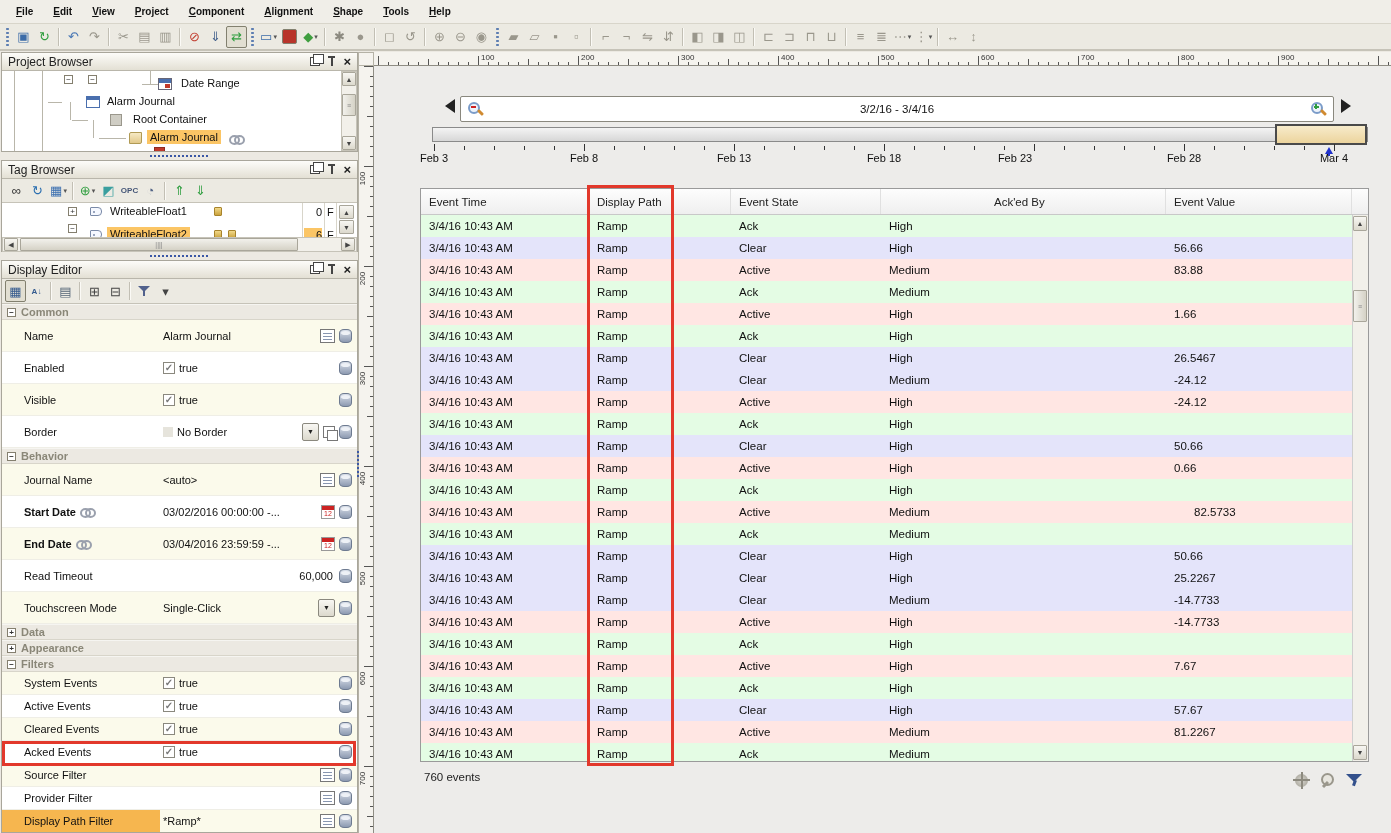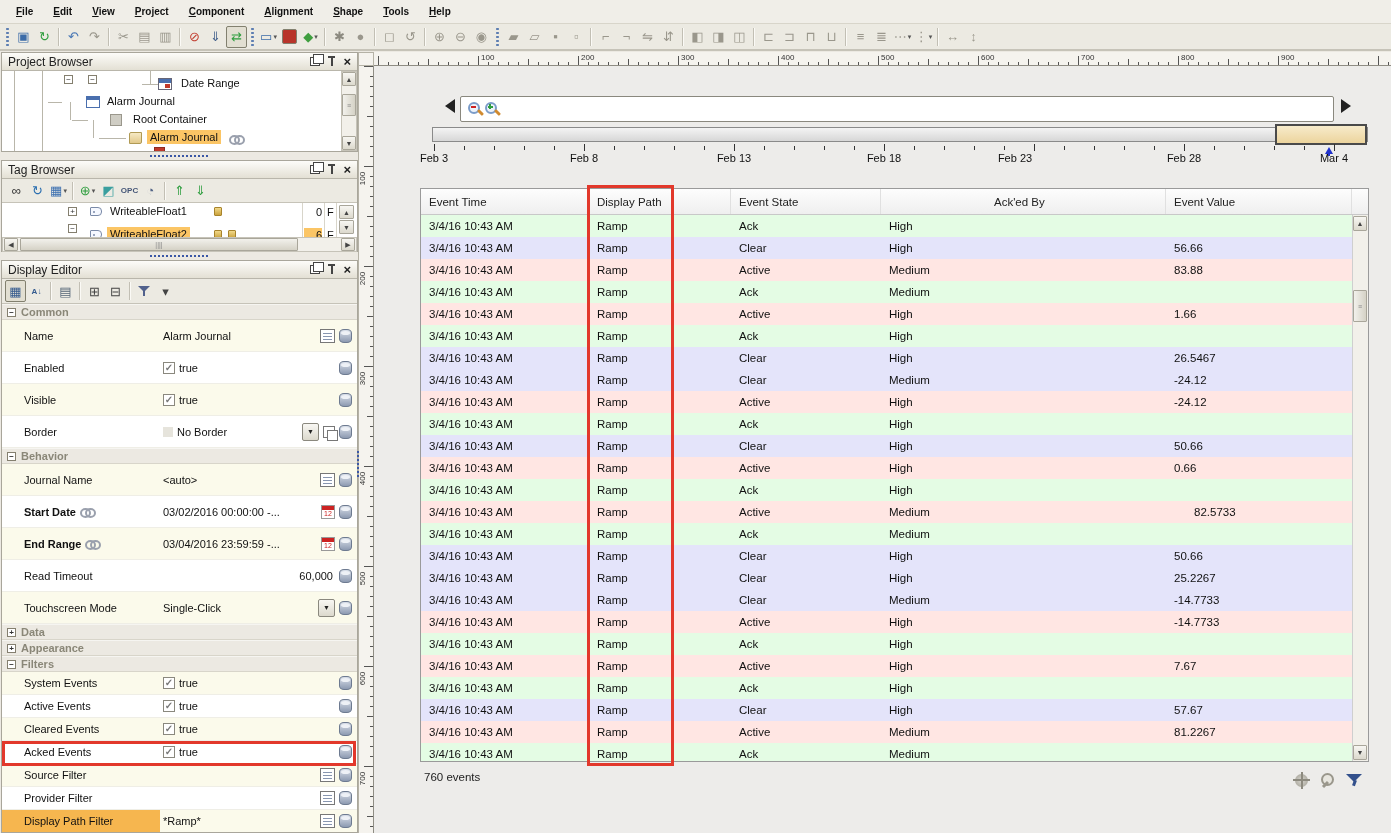--- a/index.html
+++ b/index.html
@@ -541,21 +541,21 @@
           <span class="pe-value">
             <span>03/02/2016 00:00:00 -...</span>
           </span>
           <span class="pe-ctrls">
             <span class="ic-cal"></span>
             <span class="ic-bind"></span>
           </span>
         </div>
         <div class="pe-row cream">
           <span class="pe-label">
-            <b>End Range</b>
+            <b>End Date</b>
             <span class="link-icon"></span>
           </span>
           <span class="pe-value">
             <span>03/04/2016 23:59:59 -...</span>
           </span>
           <span class="pe-ctrls">
             <span class="ic-cal"></span>
             <span class="ic-bind"></span>
           </span>
         </div>
@@ -915,20 +915,21 @@
       <span class="rlab" style="left: -3px; top: 708px; transform: rotate(-90deg);">700</span>
     </div>
 
   <div class="canvas">
 
     <div class="dr-arrow left" style="left:71px;top:33px"></div>
     <div class="dr-field" style="left:86px;top:30px;width:874px;height:26px">
       <span class="mag minus" style="margin-left:6px">
           <span class="sgn"></span>
         </span>
+      <span class="dr-label">3/2/16 - 3/4/16</span>
       <span class="mag plus" style="margin-right:6px">
           <span class="sgn"></span>
           <span class="sgn2"></span>
         </span>
     </div>
     <div class="dr-arrow right" style="left:967px;top:33px"></div>
 
     <div class="tl-bar" style="left:58px;top:61px;width:936px;height:15px"></div>
     <div class="tl-sel" style="left:901px;top:58px;width:92px;height:21px"></div>
     <div id="tl-axis">

